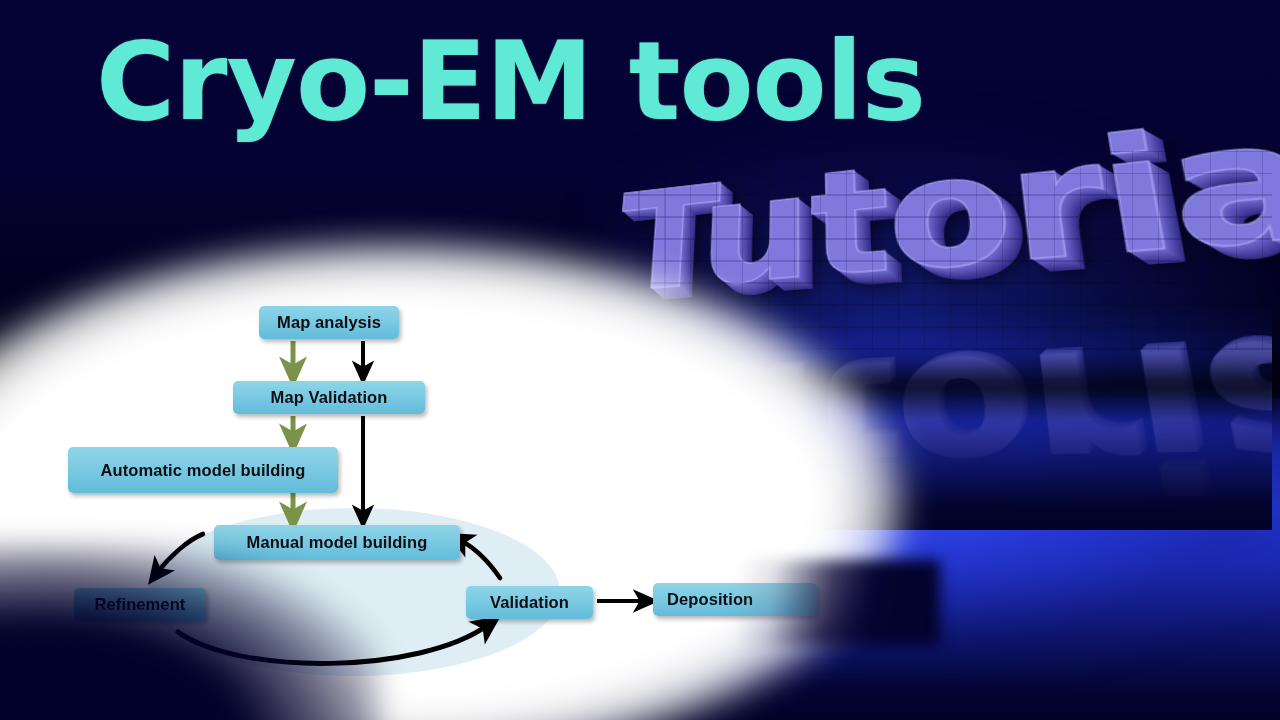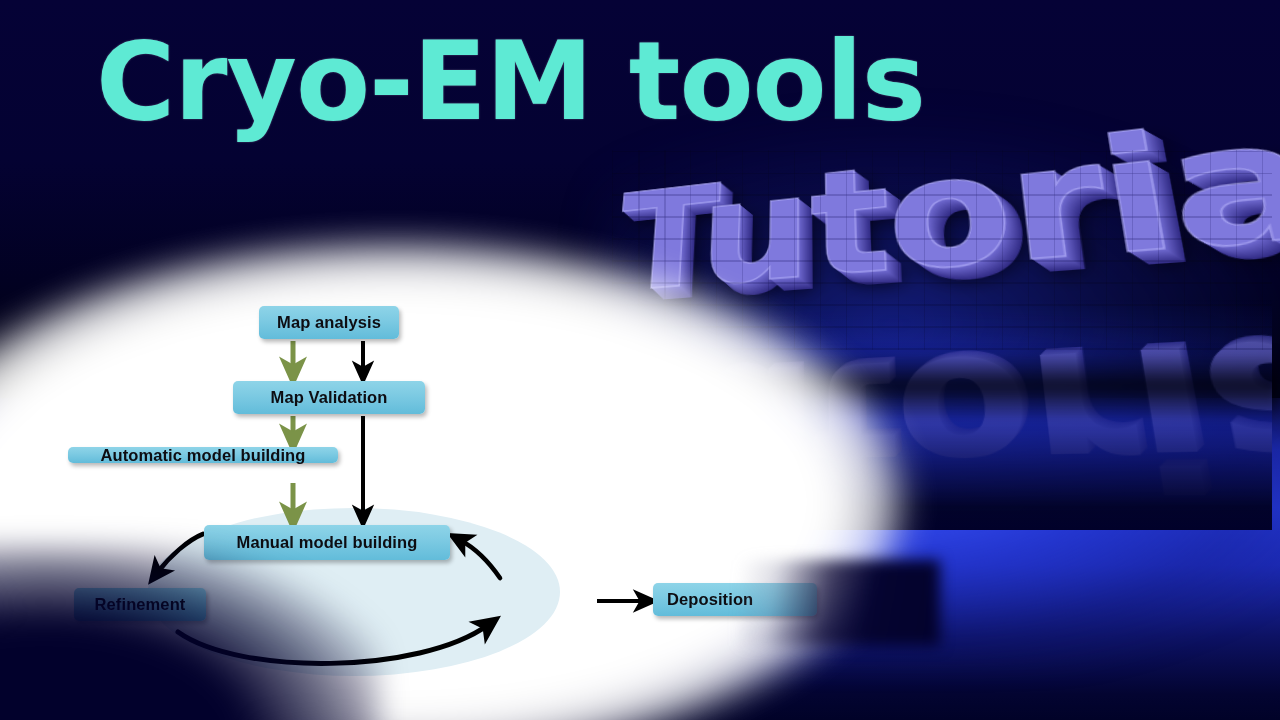--- a/index.html
+++ b/index.html
@@ -119,22 +119,22 @@
     font-family:"Liberation Sans",sans-serif;
     font-weight:bold;
     font-size:16.5px;
     line-height:1;
     display:flex;align-items:center;justify-content:center;
     white-space:nowrap;
     letter-spacing:.1px;
   }
   #box-map-analysis{left:259px;top:306px;width:140px;height:33px;}
   #box-map-improvement{left:233px;top:381px;width:192px;height:33px;}
-  #box-auto-build{left:68px;top:447px;width:270px;height:16px;}
-  #box-manual-build{left:204px;top:525px;width:246px;height:35px;}
+  #box-auto-build{left:68px;top:447px;width:270px;height:46px;}
+  #box-manual-build{left:214px;top:525px;width:246px;height:35px;}
   #box-refinement{left:74px;top:588px;width:132px;height:33px;}
   #box-validation{left:466px;top:586px;width:127px;height:33px;}
   #box-deposition{left:653px;top:583px;width:150px;height:33px;justify-content:flex-start;padding-left:14px;}
 
   .svgLayer{position:absolute;left:0;top:0;width:1280px;height:720px;overflow:visible;}
 
   
   .depoFade{
     position:absolute;left:740px;top:560px;width:200px;height:86px;
     background:linear-gradient(100deg,rgba(255,255,255,0) 0%,rgba(120,120,150,.25) 18%,rgba(26,22,60,.8) 44%,#050430 66%,#03022c 100%);
@@ -236,20 +236,21 @@
       <g>
         <line x1="597" y1="601" x2="645" y2="601" stroke="#000000" stroke-width="4.2" marker-end="url(#ahB)"></line>
       </g>
     </svg>
 
     <div class="nbox" id="box-map-analysis">Map analysis</div>
     <div class="nbox" id="box-map-improvement">Map Validation</div>
     <div class="nbox" id="box-auto-build">Automatic model building</div>
     <div class="nbox" id="box-manual-build">Manual model building</div>
     <div class="nbox" id="box-refinement">Refinement</div>
+    <div class="nbox" id="box-validation">Validation</div>
     <div class="nbox" id="box-deposition">Deposition</div>
 
     <div class="depoFade"></div>
     <div class="vignetteEdgeBL"></div>
   </div>
 
   <div class="title">Cryo-EM tools</div>
 
 </div>
 

